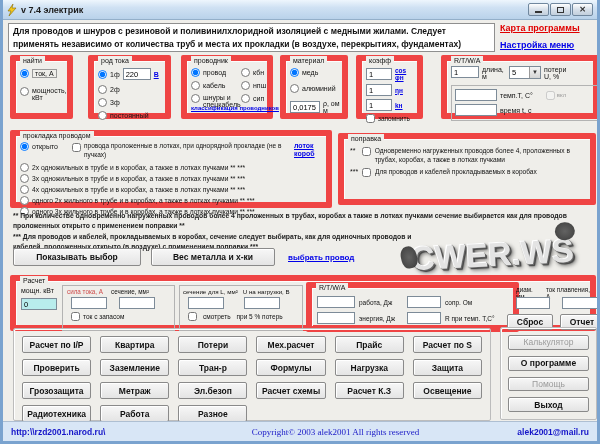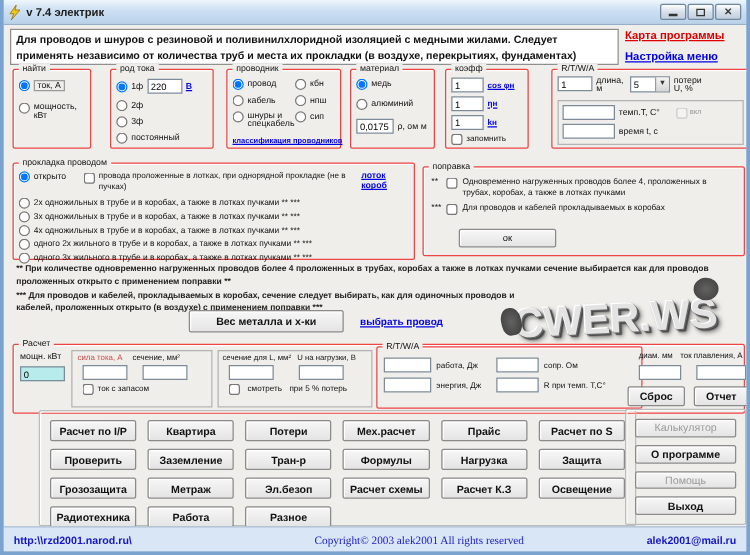--- a/index.html
+++ b/index.html
@@ -15,41 +15,41 @@
   .g-max { width:7px; height:6px; border:1.5px solid #333; }
   .g-close { font-size:8px; line-height:8px; color:#333; font-weight:bold; }
   .client { position:absolute; top:20px; left:0; right:0; bottom:0; background:#efeeea; }
 
   .descbox { position:absolute; left:5px; top:3px; width:487px; height:29px; background:#fff; border:1px solid #8f8f8f; padding:1px 4px; font-size:8.5px; font-weight:bold; line-height:13px; color:#111; }
   .toplinks { position:absolute; left:497px; top:3px; width:100px; }
   .lnk { color:#0000e8; font-weight:bold; text-decoration:underline; cursor:pointer; }
   .lnk.red { color:#e00000; }
   .toplinks .lnk { display:block; font-size:9px; margin-bottom:7px; }
 
-  .g { position:absolute; border:1px solid #ef4444; border-radius:2px; box-shadow:1px 1px 0 #fdfdfd inset; }
+  .g { position:absolute; border:6px solid #ef4444; border-radius:2px; box-shadow:1px 1px 0 #fdfdfd inset; }
   .gt { position:absolute; top:-5px; left:4px; background:#efeeea; padding:0 3px; font-size:7px; line-height:9px; color:#111; white-space:nowrap; }
   .row { display:flex; align-items:center; gap:3px; }
   label, .lab { font-size:7px; color:#111; }
   input[type="radio"], input[type="checkbox"] { width:9px; height:9px; margin:0; flex:none; }
   .tin { border:1px solid #7d8b98; background:#fff; font-size:7.5px; height:12px; padding:0 2px; font-family:"Liberation Sans",sans-serif; }
   .btn { background:linear-gradient(#f7f7f7,#e4e4e4); border:1px solid #8a8a8a; border-radius:2px; box-shadow:1px 1px 0 #fff inset; font-family:"Liberation Sans",sans-serif; font-size:8.5px; font-weight:bold; color:#111; cursor:pointer; }
   .slnk { font-size:6.5px; }
 
   .fselect { display:inline-flex; width:32px; height:13px; border:1px solid #7d8b98; background:#fff; align-items:center; }
   .fselect .val { flex:1; font-size:7.5px; padding-left:2px; }
   .fselect .arr { width:11px; height:11px; background:linear-gradient(#f4f4f4,#d5d5d5); border-left:1px solid #9a9a9a; font-size:6px; line-height:11px; text-align:center; color:#333; }
 
   .note { position:absolute; left:10px; width:565px; font-size:6.8px; font-weight:bold; color:#222; line-height:9.5px; }
 
   .watermark { position:absolute; left:392px; top:206px; width:195px; height:58px; transform:rotate(-3deg); pointer-events:none; display:flex; align-items:center; justify-content:center; }
   .watermark .wm-text { font-size:33px; font-weight:bold; letter-spacing:0px; color:#e3e3e3;
     text-shadow:-1px -1px 0 #fff, 1px 1px 0 #666, 2px 2px 1px #444, 3px 3px 4px rgba(0,0,0,.55), 0 0 1px #000; }
   .wm-fig { position:absolute; width:16px; height:22px; background:radial-gradient(#4a4a4a,#1d1d1d); border-radius:45% 45% 40% 40%; opacity:.85; }
 
-  .gridpanel { position:absolute; left:28px; top:308px; width:478px; height:93px; border:1px solid #bcbcbc; border-radius:2px; box-shadow:1px 1px 0 #fff inset; padding:7px 8px; display:grid; grid-template-columns:repeat(6,1fr); column-gap:9px; row-gap:6px; }
+  .gridpanel { position:absolute; left:10px; top:308px; width:478px; height:93px; border:1px solid #bcbcbc; border-radius:2px; box-shadow:1px 1px 0 #fff inset; padding:7px 8px; display:grid; grid-template-columns:repeat(6,1fr); column-gap:9px; row-gap:6px; }
   .gridpanel .btn { height:17px; }
   .sidepanel { position:absolute; left:497px; top:307px; width:97px; height:93px; border:1px solid #bcbcbc; border-radius:2px; box-shadow:1px 1px 0 #fff inset; padding:7px 7px; display:flex; flex-direction:column; gap:6px; }
   .sidepanel .btn { height:17px; width:100%; }
   .btn.dis { color:#9a9a9a; font-weight:normal; }
 
   .footer { position:absolute; left:0; right:0; bottom:0; height:20px; background:#d8e6f6; border-top:1px solid #aebfd2; display:flex; align-items:center; justify-content:space-between; padding:0 8px; }
   .footer .url, .footer .email { font-size:8.5px; font-weight:bold; color:#1515c8; }
   .footer .copy { font-family:"Liberation Serif", serif; font-size:9px; color:#2020c8;margin-left:48px; }
 
   .focusbox { border:1px solid #9a9a9a; padding:0 2px; }
@@ -258,32 +258,32 @@
       <div style="display:flex; margin:8px 4px 0 6px; align-items:flex-start; gap:4px;">
         <span class="lab" style="width:8px;">**</span>
         <input type="checkbox" style="">
         <span class="lab" style="width:218px; font-size:6.6px; line-height:8.5px;">Одновременно нагруженных проводов более 4, проложенных в трубах, коробах, а также в лотках пучками</span>
       </div>
       <div style="display:flex; margin:4px 4px 0 6px; align-items:flex-start; gap:4px;">
         <span class="lab" style="width:8px;">***</span>
         <input type="checkbox" style="">
         <span class="lab" style="width:218px; font-size:6.6px;">Для проводов и кабелей прокладываемых в коробах</span>
       </div>
-      <button class="btn" style="position:absolute; left:28px; bottom:6px; width:78px; height:15px; font-size:7.5px; font-weight:normal;">ок</button>
     </div>
 
     <div class="note" style="top:191px;">** При количестве одновременно нагруженных проводов более 4 проложенных в трубах, коробах а также в лотках пучками сечение выбирается как для проводов проложенных открыто с применением поправки **</div>
     <div class="note" style="top:212px; width:420px;">*** Для проводов и кабелей, прокладываемых в коробах, сечение следует выбирать, как для одиночных проводов и кабелей, проложенных открыто (в воздухе) с применением поправки ***</div>
 
     <div class="watermark">
       <span class="wm-fig" style="left:6px; top:16px; transform:rotate(-10deg);"></span>
       <span class="wm-fig" style="right:14px; top:0px; width:20px; height:18px; border-radius:50%;"></span>
       <span class="wm-text">CWER.WS</span>
     </div>
 
+    <button class="btn" style="position:absolute; left:10px; top:228px; width:128px; height:18px;">Показывать выбор</button>
     <button class="btn" style="position:absolute; left:148px; top:228px; width:124px; height:18px;">Вес металла и х-ки</button>
     <a class="lnk" style="position:absolute; left:285px; top:233px; font-size:8px;">выбрать провод</a>
 
     <div class="g" style="left:7px; top:255px; width:586px; height:56px;">
       <span class="gt">Расчет</span>
       <span class="lab" style="position:absolute; left:5px; top:6px;">мощн. кВт</span>
       <input class="tin" style="position: absolute; left: 5px; top: 17px; width: 36px; background: rgb(184, 236, 236);" value="0">
 
       <div style="position:absolute; left:46px; top:4px; width:113px; height:46px; border:1px solid #b3b3b3;">
         <div class="row" style="margin:2px 2px 0 4px; gap:8px;">

